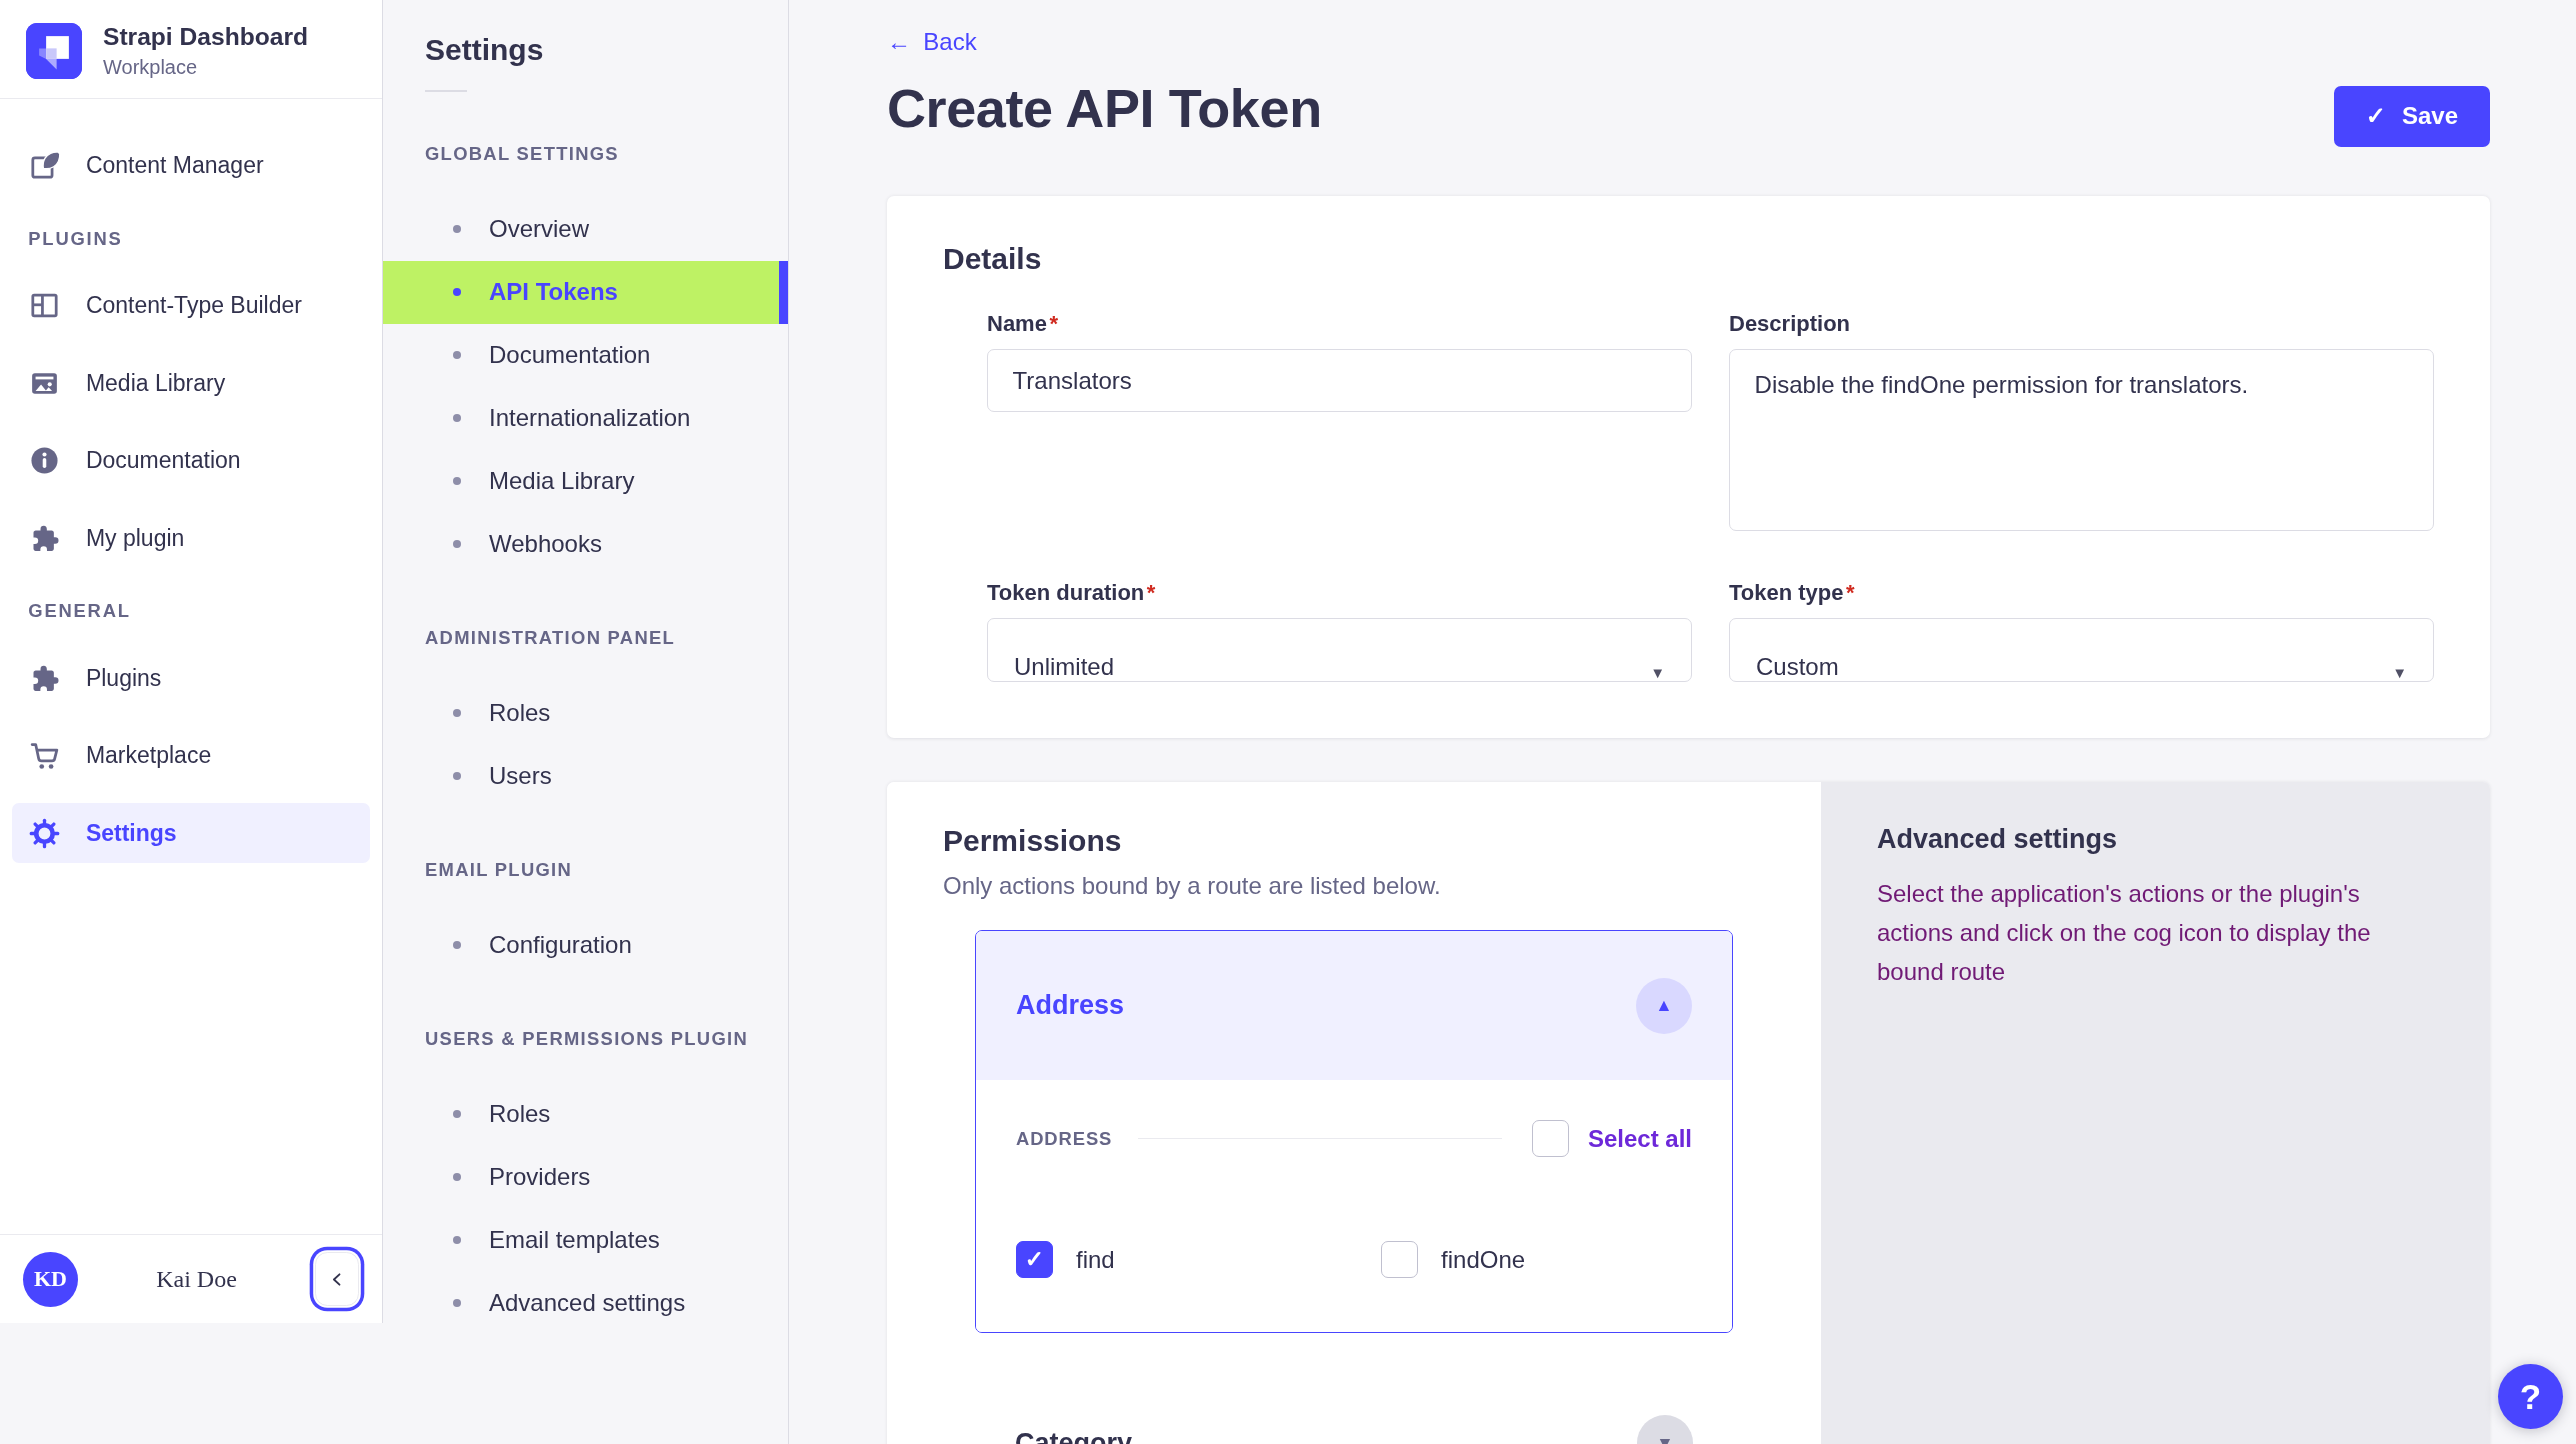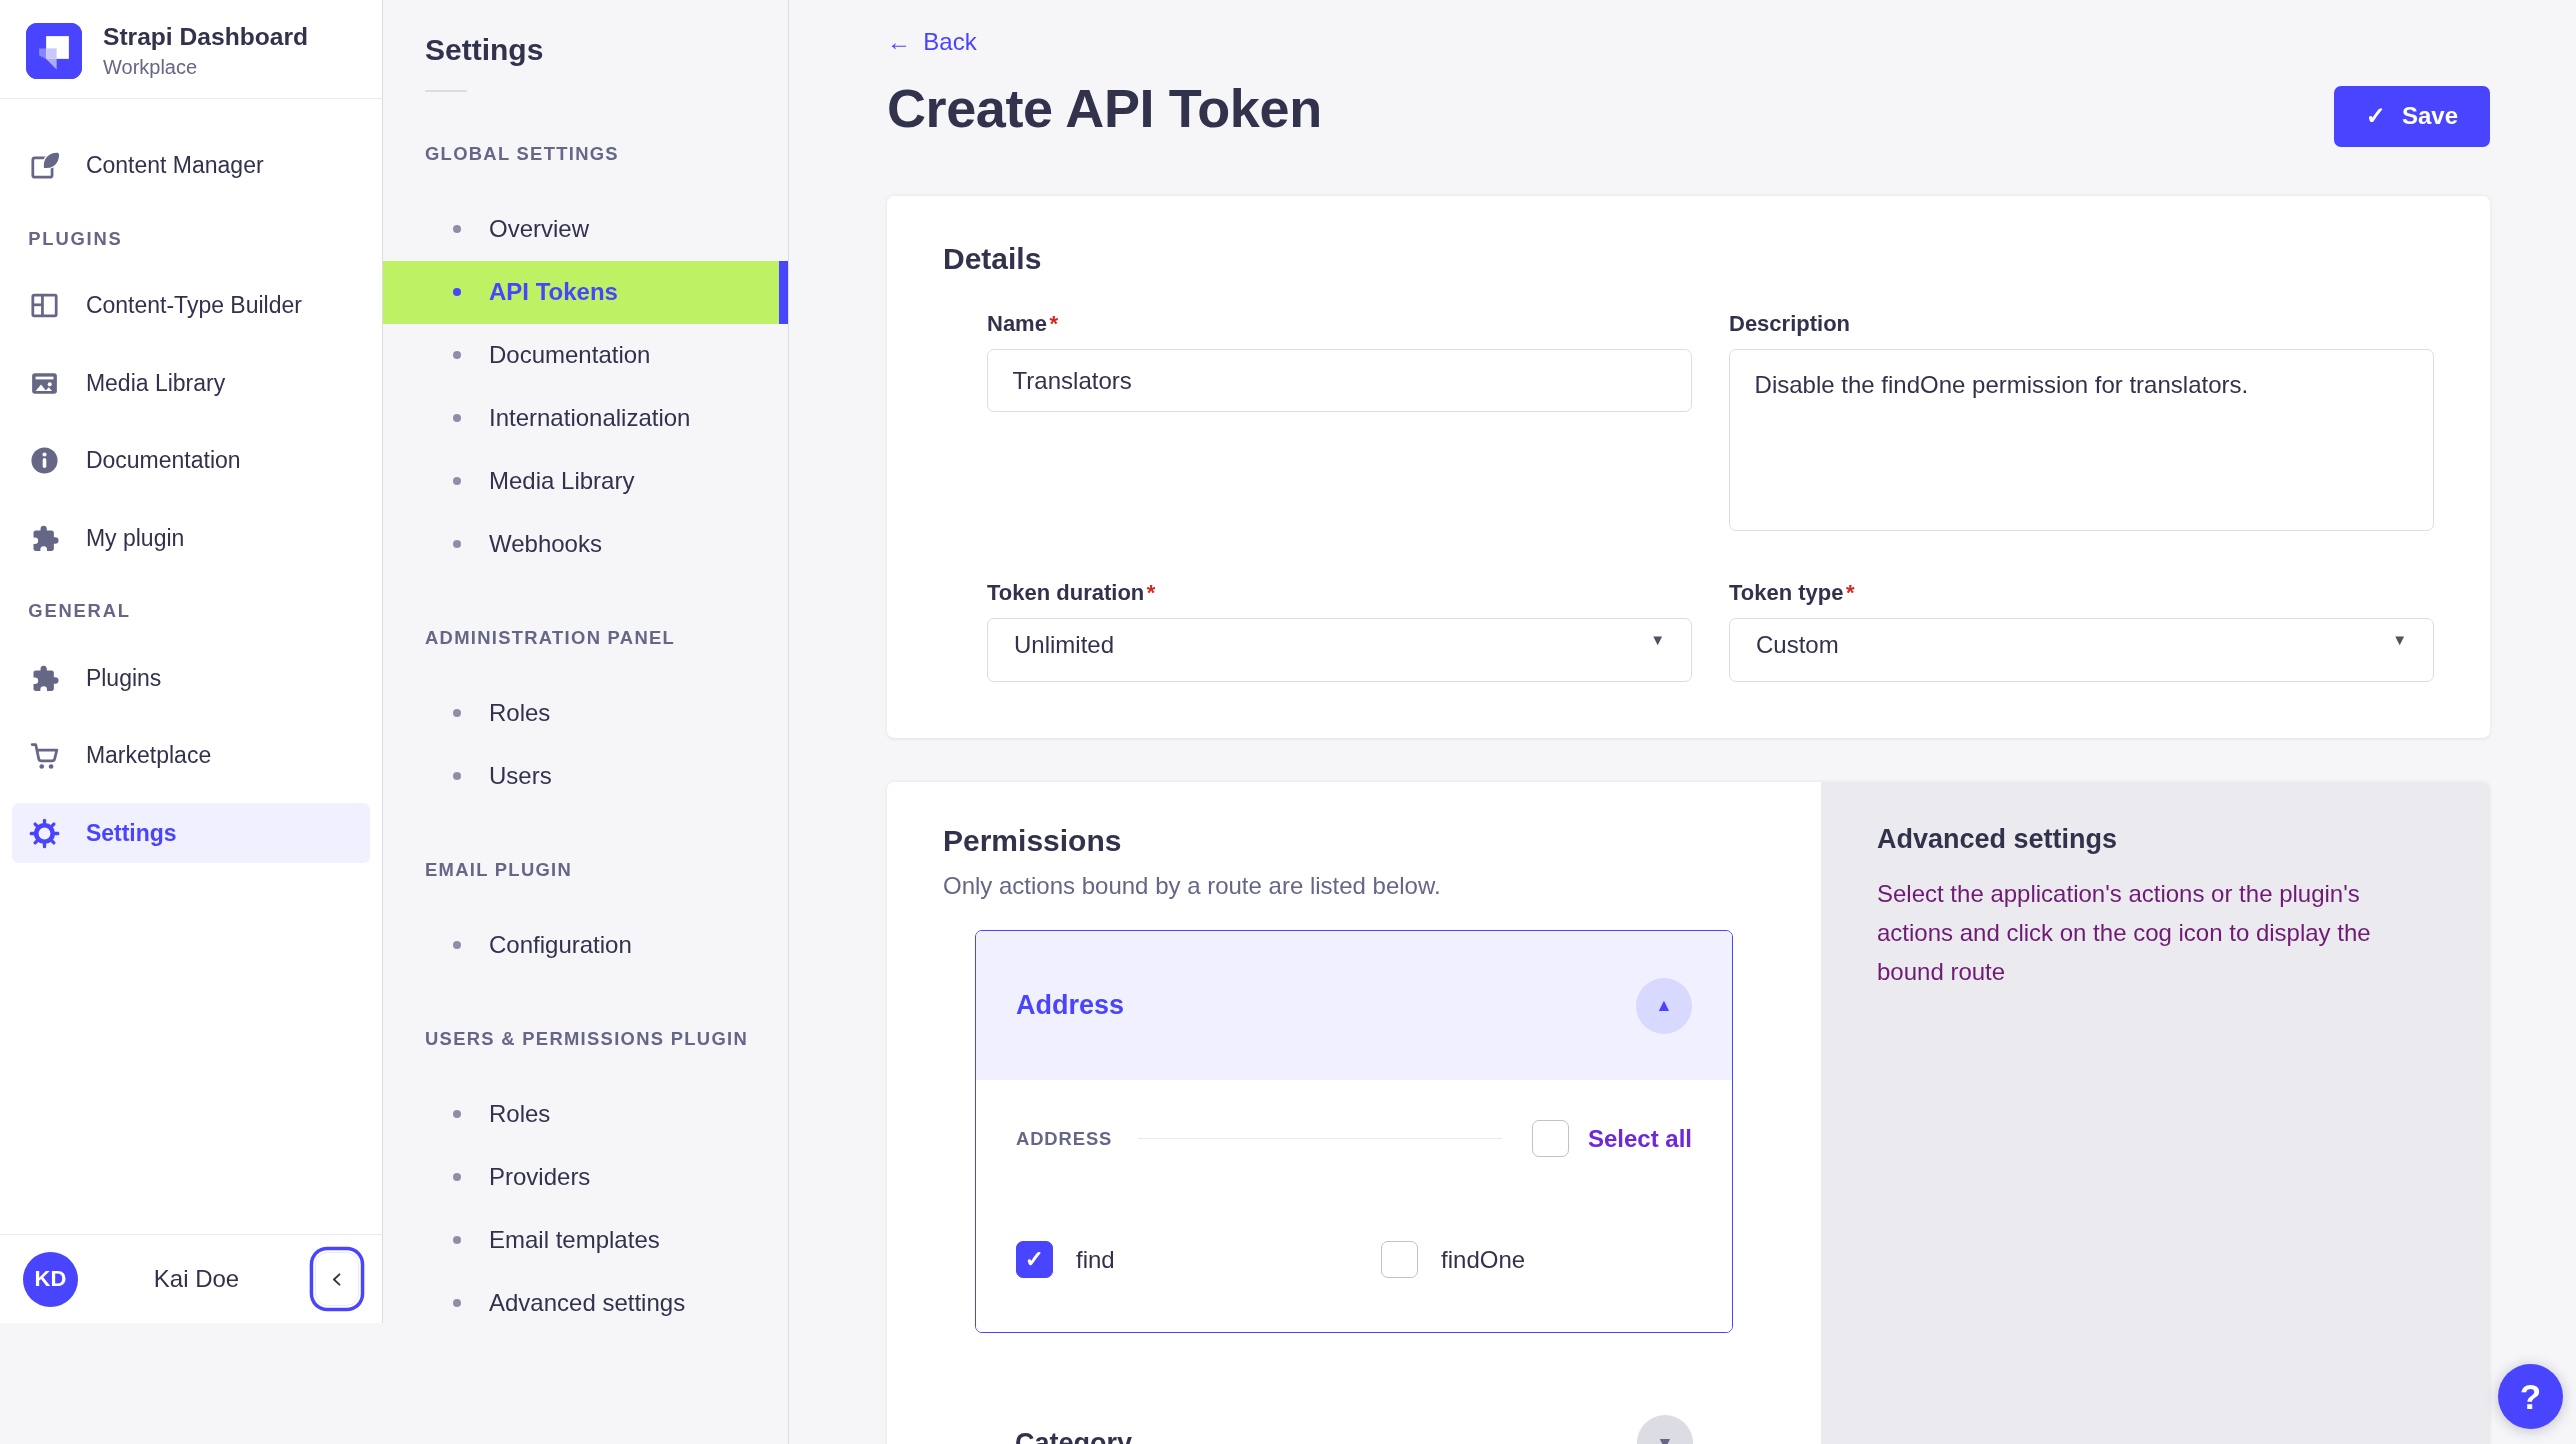--- a/index.html
+++ b/index.html
@@ -14,21 +14,21 @@
   .brand-sub { font-size:20px; color:#666687; margin-top:4.4px; }
   .nav-divider { height:0.9px; background:#EAEAEF; }
   .nav-list { padding:0 12.3px; }
   .nav-item { display:flex; align-items:center; gap:24.6px; height:60px; padding:0 16px; border-radius:7px; font-size:23px; color:#32324D; cursor:pointer; margin-bottom:17.5px; }
   .nav-item:first-child { margin-top:37px; }
   .nav-item .icon { width:33px; height:33px; color:#666687; display:grid; place-items:center; }
   .nav-item .icon svg { width:33px; height:33px; }
   .nav-item.active { background:#F0F0FF; color:#4945FF; font-weight:700; }
   .nav-item.active .icon { color:#4945FF; }
   .nav-section-label { font-size:18.4px; font-weight:700; letter-spacing:1.8px; color:#666687; margin:32px 0 26px 16px; }
-  .user-area { margin-top:auto; }
+  .user-area { margin-top:auto;font-family:Liberation Serif, serif; }
   .user-row { display:flex; align-items:center; padding:16px 23px; height:88px; }
   .avatar { width:55px; height:55px; border-radius:50%; background:#4945FF; color:#fff; font-size:22px; font-weight:700; display:grid; place-items:center; }
   .user-name { flex:1; text-align:center; font-size:24px; color:#32324D; }
   .collapse-btn { width:44px; height:54px; border-radius:12.3px; background:#fff; border:0.9px solid #EAEAEF; box-shadow:0 0 0 1.8px #fff, 0 0 0 5.3px #4945FF; display:grid; place-items:center; cursor:pointer; color:#32324D; }
   .collapse-btn svg { width:19px; height:19px; }
 
   
   .sub-nav { width:406px; min-width:406px; background:#F6F6F9; border-right:0.9px solid #DCDCE4; height:1445px; overflow:hidden; }
   .sub-title { font-size:30px; font-weight:700; color:#32324D; padding:33px 0 0 42px; }
   .sub-title-divider { width:42px; height:1.8px; background:#DCDCE4; margin:23px 0 0 42px; }
@@ -48,21 +48,21 @@
   .page-title { font-size:54px; font-weight:700; color:#32324D; letter-spacing:-0.4px; }
   .save-btn { display:inline-flex; align-items:center; gap:16px; background:#4945FF; color:#fff; font-size:24px; font-weight:600; border:none; border-radius:7px; height:61px; padding:0 32px; margin-top:8.8px; cursor:pointer; }
 
   .card { background:#fff; border-radius:7px; box-shadow:0 0.9px 3.5px rgba(33,33,52,0.1); padding:46px 56px 56px; margin-top:49px; }
   .card-heading { font-size:30px; font-weight:700; color:#32324D; }
   .form-grid { display:grid; grid-template-columns:1fr 1fr; column-gap:37px; row-gap:46px; margin-top:35px; align-items:start;margin-left:44px; }
   .field-label { font-size:22px; font-weight:700; color:#32324D; margin-bottom:12.3px; }
   .req { color:#D02B20; margin-left:2.6px; }
   .text-input { width:100%; height:63px; border:0.9px solid #DCDCE4; border-radius:7px; background:#fff; font-size:24px; color:#32324D; padding:0 24.6px; font-family:"Liberation Sans", sans-serif; outline:none; }
   .textarea { width:100%; height:182px; border:0.9px solid #DCDCE4; border-radius:7px; background:#fff; font-size:24px; color:#32324D; padding:17.5px 24.6px; resize:none; font-family:"Liberation Sans", sans-serif; outline:none; line-height:1.45; }
-  .select { height:64px; display:flex; align-items:flex-start; justify-content:space-between; border:0.9px solid #DCDCE4; border-radius:7px; background:#fff; font-size:24px; color:#32324D; padding:12px 26px; cursor:pointer; }
+  .select { height:64px; display:flex; align-items:flex-end; justify-content:space-between; border:0.9px solid #DCDCE4; border-radius:7px; background:#fff; font-size:24px; color:#32324D; padding:0 26px; cursor:pointer; }
   .caret { font-size:15px; color:#515166; }
 
   
   .perm-wrap { display:flex; margin-top:44px; border-radius:7px; overflow:hidden; box-shadow:0 0.9px 3.5px rgba(33,33,52,0.1); height:815px; }
   .perm-left { width:934px; min-width:934px; background:#fff; padding:42px 56px 0; }
   .perm-heading { font-size:30px; font-weight:700; color:#32324D; }
   .perm-sub { font-size:24px; color:#666687; margin-top:14px; }
   .accordion { margin:30px 32px 0 32px; border:0.9px solid #4945FF; border-radius:7px; overflow:hidden; }
   .acc-header { background:#F0F0FF; display:flex; align-items:center; justify-content:space-between; padding:0 40px; height:149px; cursor:pointer; }
   .acc-title { font-size:27px; font-weight:700; color:#4945FF; }

